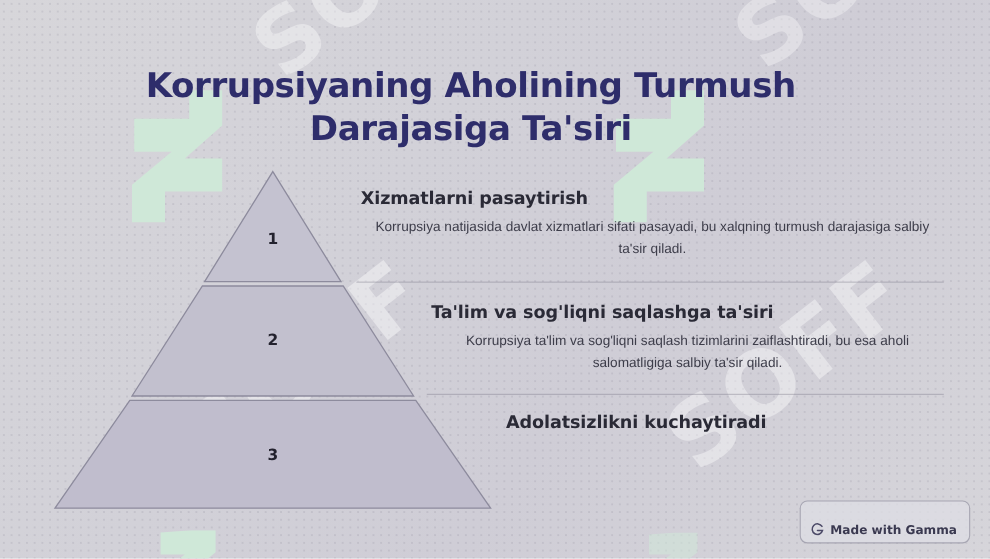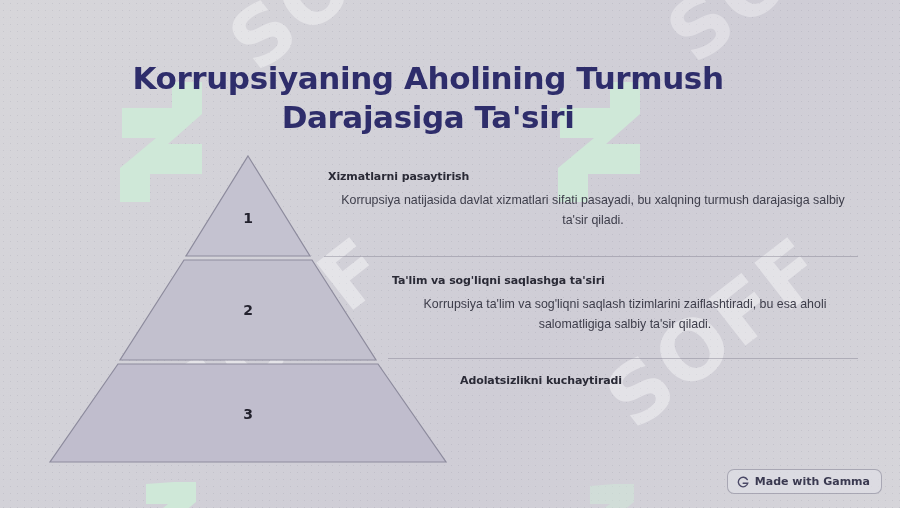--- a/index.html
+++ b/index.html
@@ -89,21 +89,21 @@
     width: 900px;
     height: 320px;
   }
   .row {
     position: absolute;
     box-sizing: border-box;
   }
   .row-title {
     font-family: "DejaVu Sans", sans-serif;
     font-weight: 800;
-    font-size: 11px;
+    font-size: 16px;
     letter-spacing: -0.1px;
     color: #2a2a36;
     margin: 0 0 7px 0;
   }
   .row-desc {
     font-family: "Liberation Sans", sans-serif;
     font-weight: 400;
     font-size: 12.4px;
     line-height: 1.62;
     color: #3d3d4a;
@@ -115,23 +115,23 @@
     height: 1px;
     background: rgba(120,118,135,0.40);
   }
 
   
   #gamma-badge {
     position: absolute;
     right: 18px;
     bottom: 14px;
     display: flex;
-    align-items: center;
+    align-items: flex-start;
     gap: 6px;
-    padding: 5px 11px 5px 9px;
+    padding: 19px 11px 5px 9px;
     border: 1px solid rgba(90,88,110,0.40);
     border-radius: 7px;
     background: rgba(222,221,228,0.75);
     font-family: "DejaVu Sans", sans-serif;
     font-size: 11px;
     font-weight: 600;
     color: #3a3950;
     cursor: pointer;
   }
   #gamma-badge svg { display: block; }

